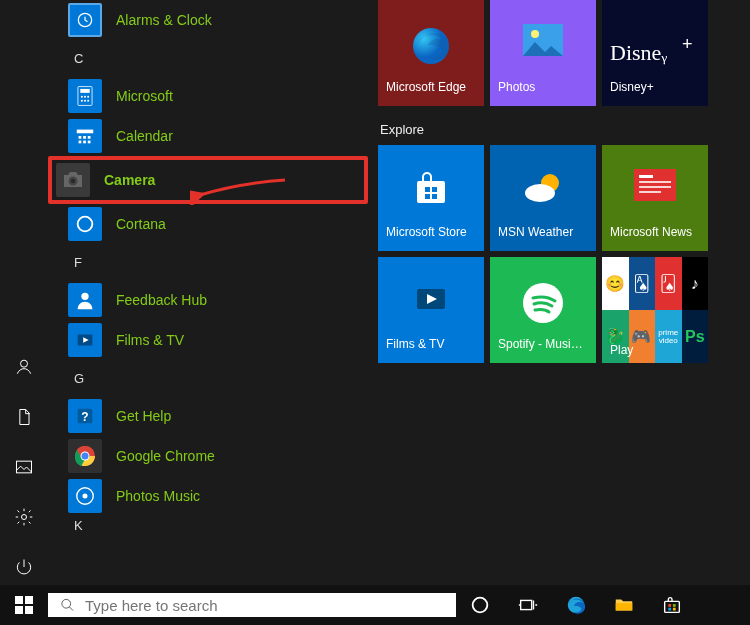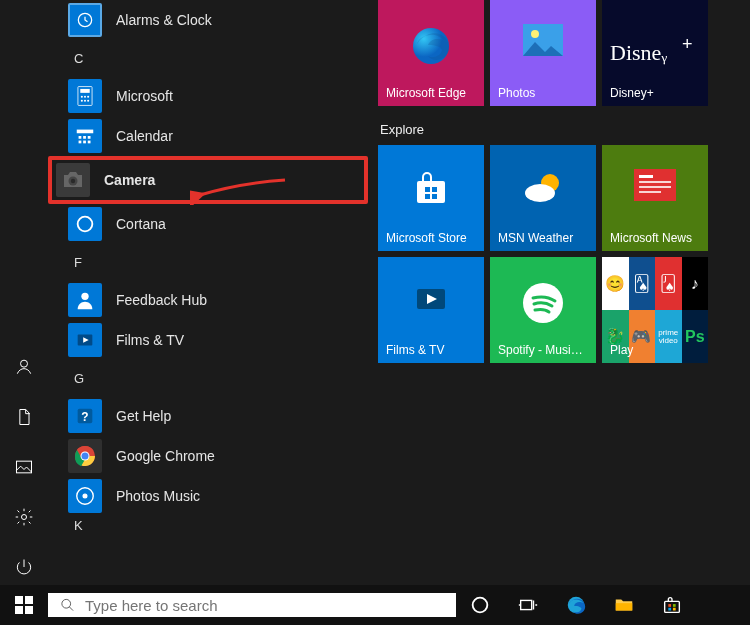--- a/index.html
+++ b/index.html
@@ -26,33 +26,33 @@
   }
   .app-row.highlight {
     border: 4px solid #e4322b; height: 48px; padding-left: 4px;
     border-radius: 2px;
     font-weight: bold;
   }
   .app-icon {
     width: 34px; height: 34px; display: flex; align-items: center; justify-content: center;
     font-size: 18px; border-radius: 2px; flex: none;
   }
-  .app-label { color: #e5e5e5; }
+  .app-label { color: #84cc16; }
   .letter-row {
     height: 36px; display: flex; align-items: center; padding-left: 26px;
     color: #ddd; font-size: 13px; cursor: pointer;
   }
 
   .tile-area {
     flex: 1; padding-left: 10px; padding-right: 8px; color: #fff;
   }
   .tile-row { display: flex; gap: 6px; margin-bottom: 6px; }
   .tile {
     width: 106px; height: 106px; display: flex; flex-direction: column;
-    align-items: center; justify-content: flex-end; padding-bottom: 6px;
+    align-items: center; justify-content: flex-end; padding-bottom: 12px;
     font-size: 12px; cursor: pointer; position: relative; color: #fff;
   }
   .tile .tile-icon { position: absolute; top: 24px; left: 50%; transform: translateX(-50%); }
   .tile-label { width: 100%; text-align: left; padding: 0 8px; white-space: nowrap; overflow: hidden; text-overflow: ellipsis; }
   .group-label { font-size: 13px; padding: 10px 0 8px 2px; color: #eee; }
 
   
   .mini-grid { position: absolute; inset: 0; display: grid; grid-template-columns: repeat(4,1fr); grid-template-rows: repeat(2,1fr); }
   .mini { display:flex; align-items:center; justify-content:center; font-size:16px; }
 
@@ -238,21 +238,21 @@
           </svg>
       </div>
       <span class="app-label">Photos Music</span>
     </div>
 
     <div class="letter-row" style="height:18px; padding-top:0">K</div>
   </div>
 
   <div class="tile-area">
     <div class="tile-row">
-      <div class="tile" style="background:#be185d">
+      <div class="tile" style="background:#7f1d1d">
         <div class="tile-icon">
           <svg width="44" height="44" viewBox="0 0 44 44">
               <defs>
                 <radialGradient id="eg" cx="30%" cy="30%">
                   <stop offset="0" stop-color="#33c6f4"></stop>
                   <stop offset="1" stop-color="#0b66c3"></stop>
                 </radialGradient>
               </defs>
               <circle cx="22" cy="22" r="18" fill="url(#eg)"></circle>
               <path d="M8 20c3-10 20-13 27-3-4-3-13-3-16 4 3 0 12 0 14 5-1 6-9 9-14 6 6 8 20 3 21-7 1-14-16-23-30-8z" fill="#0f4f8f" opacity="0.25"></path>

